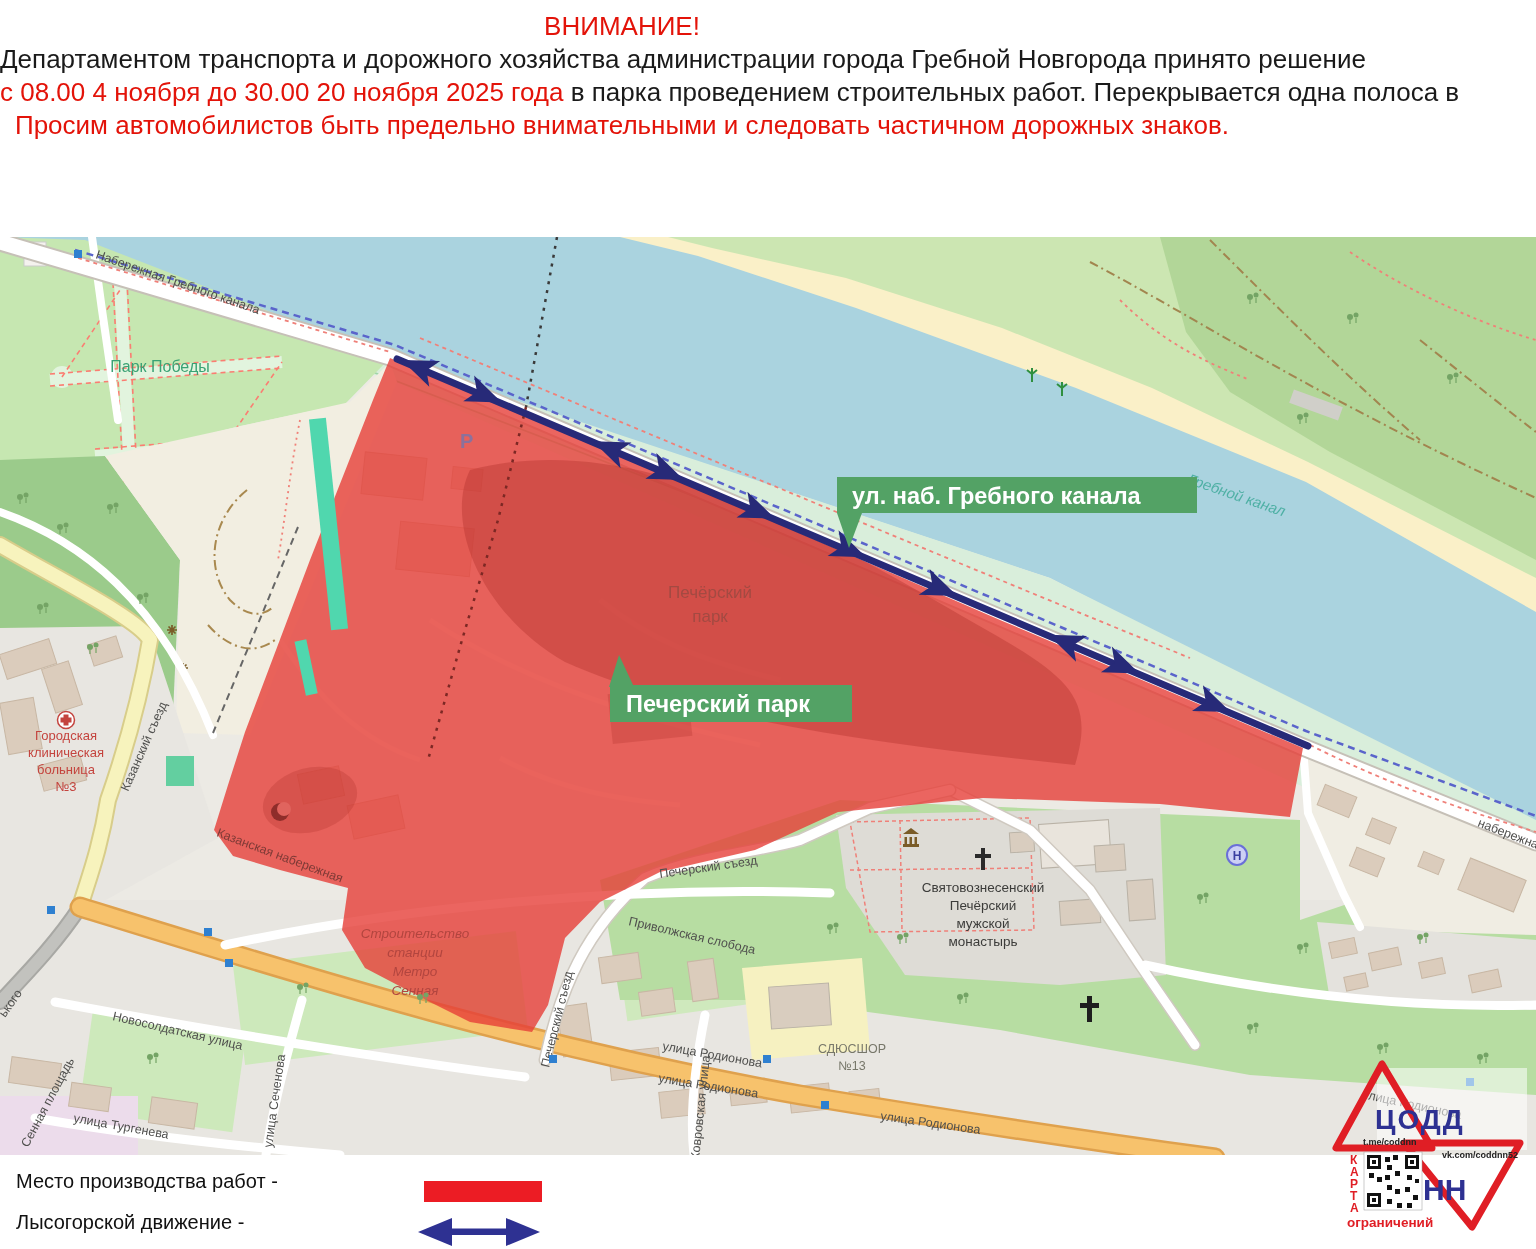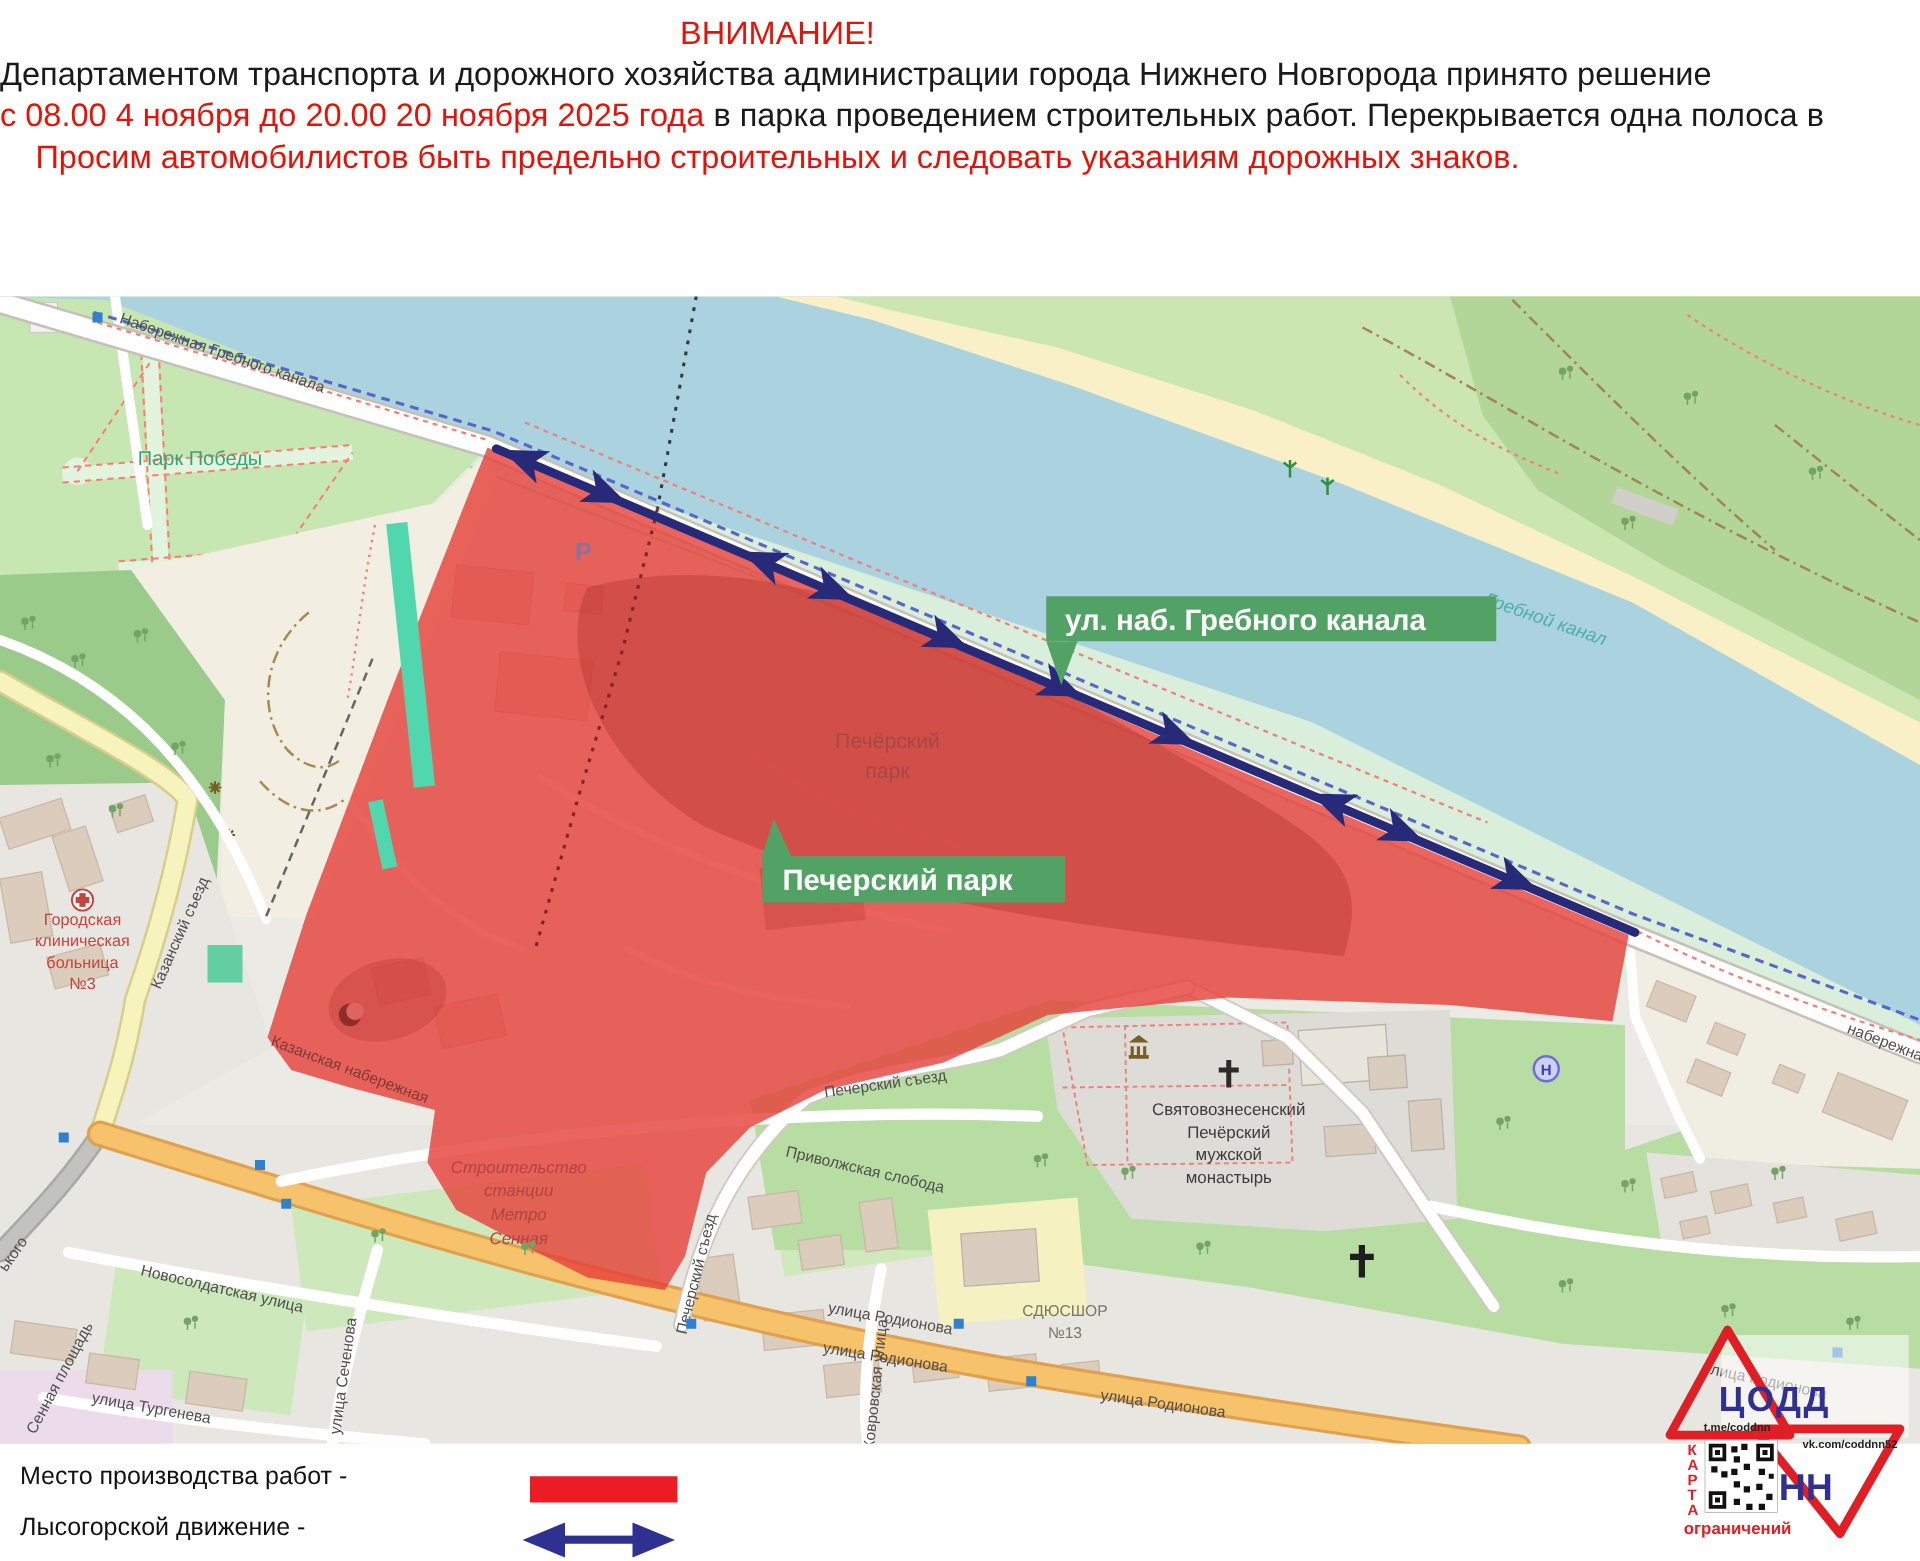--- a/index.html
+++ b/index.html
@@ -16,23 +16,23 @@
   .legend-row{position:absolute;left:16px;font-size:20px;color:#111;white-space:nowrap;}
   #legend-swatch{position:absolute;left:424px;top:1181px;width:118px;height:21px;background:#ec1c24;}
   #legend-arrow{position:absolute;left:416px;top:1214px;}
   #logo{position:absolute;left:1325px;top:1055px;}
 </style>
 </head>
 <body>
 
 <div class="hdr">
   <div class="red">ВНИМАНИЕ!</div>
-  <div>Департаментом транспорта и дорожного хозяйства администрации города Нижнего Новгорода принято решение</div>
-  <div><span class="red">с 08.00 4 ноября до 20.00 20 ноября 2025 года</span><span> в парка проведением строительных работ. Перекрывается одна полоса в</span></div>
-  <div class="red">Просим автомобилистов быть предельно строительных и следовать указаниям дорожных знаков.</div>
+  <div>Департаментом транспорта и дорожного хозяйства администрации города Гребной Новгорода принято решение</div>
+  <div><span class="red">с 08.00 4 ноября до 30.00 20 ноября 2025 года</span><span> в парка проведением строительных работ. Перекрывается одна полоса в</span></div>
+  <div class="red">Просим автомобилистов быть предельно внимательными и следовать частичном дорожных знаков.</div>
 </div>
 
 <div class="map-wrap">
 <svg width="1536" height="918" viewBox="0 237 1536 918">
   <defs>
     <g id="tp">
       <circle cx="0" cy="-3" r="3" fill="#74a465"></circle>
       <circle cx="6" cy="-5" r="2.5" fill="#74a465"></circle>
       <path d="M0,0 v4 M6,-2 v5" stroke="#74a465" stroke-width="1.2" fill="none"></path>
     </g>

